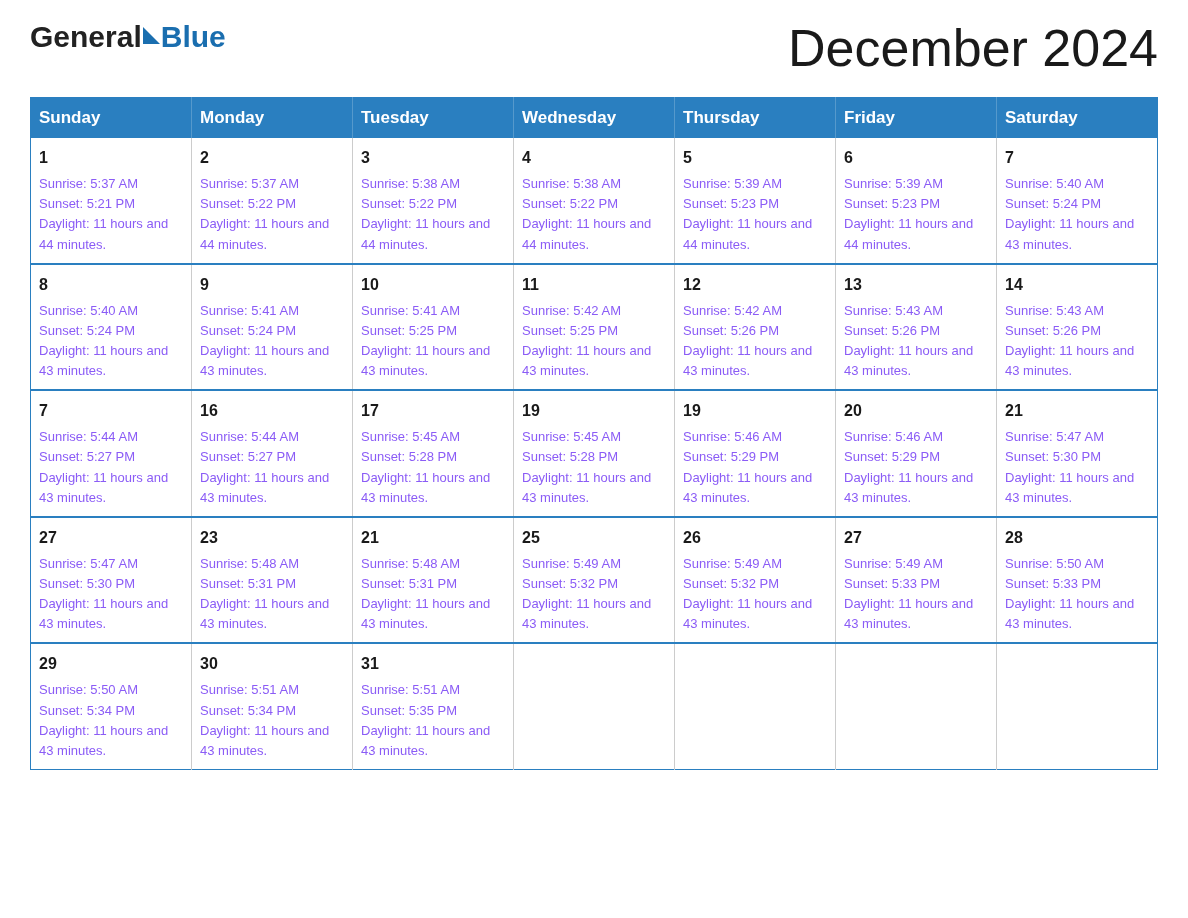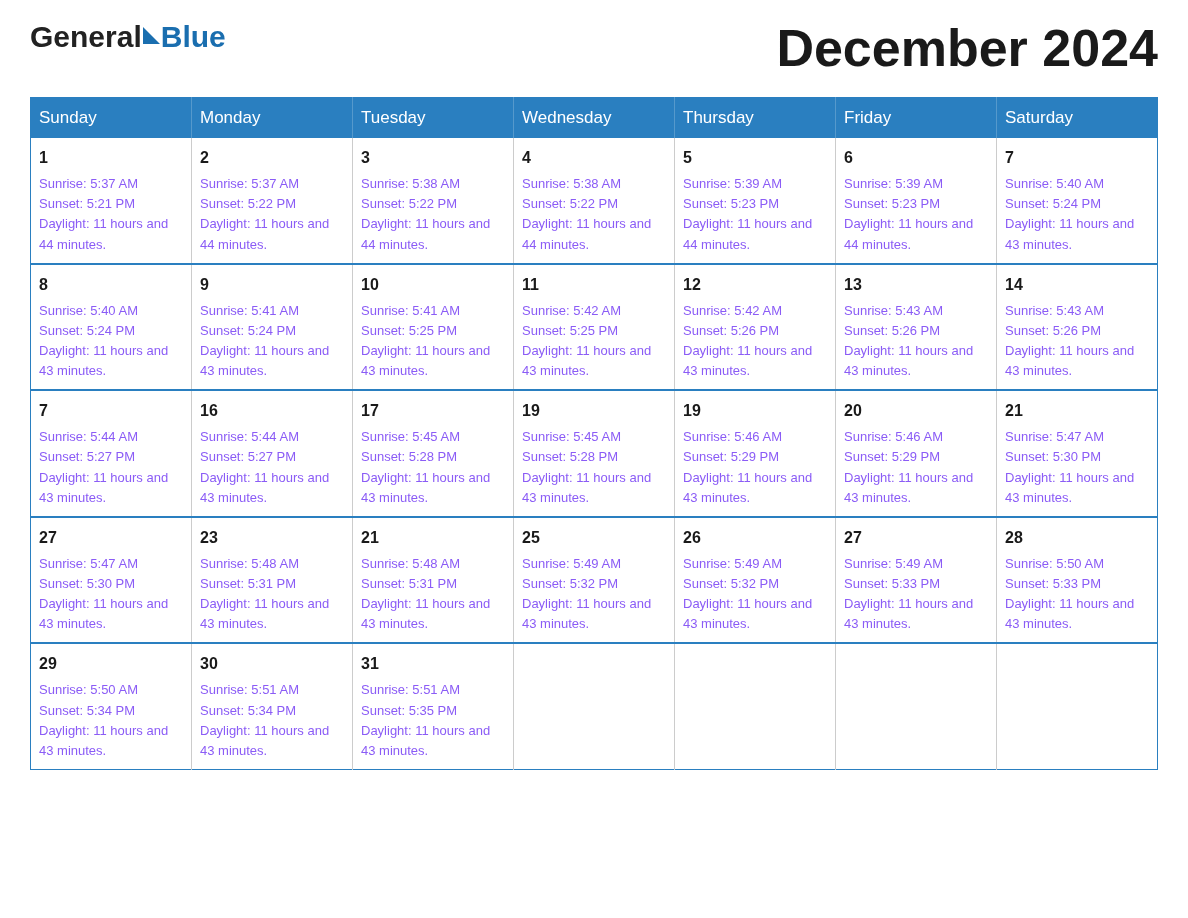--- a/index.html
+++ b/index.html
@@ -19,39 +19,39 @@
     .logo {
       display: flex;
       flex-direction: column;
       align-items: center;
     }
     .title-section {
       text-align: right;
     }
     .month-title {
       font-size: 52px;
-      font-weight: bold;
+      font-weight: normal;
       color: #1a1a1a;
       line-height: 1.1;
     }
     .location {
       font-size: 22px;
       color: #333;
       margin-top: 4px;
     }
     .calendar-table {
       width: 100%;
       border-collapse: collapse;
       border: 1px solid #2a7fc0;
     }
     .calendar-table th {
       background-color: #2a7fc0;
       color: #fff;
       font-size: 17px;
-      font-weight: normal;
+      font-weight: bold;
       padding: 10px 8px;
       text-align: left;
       border-right: 1px solid #5599cc;
     }
     .calendar-table th:last-child {
       border-right: none;
     }
     .calendar-table td {
       vertical-align: top;
       padding: 8px;

